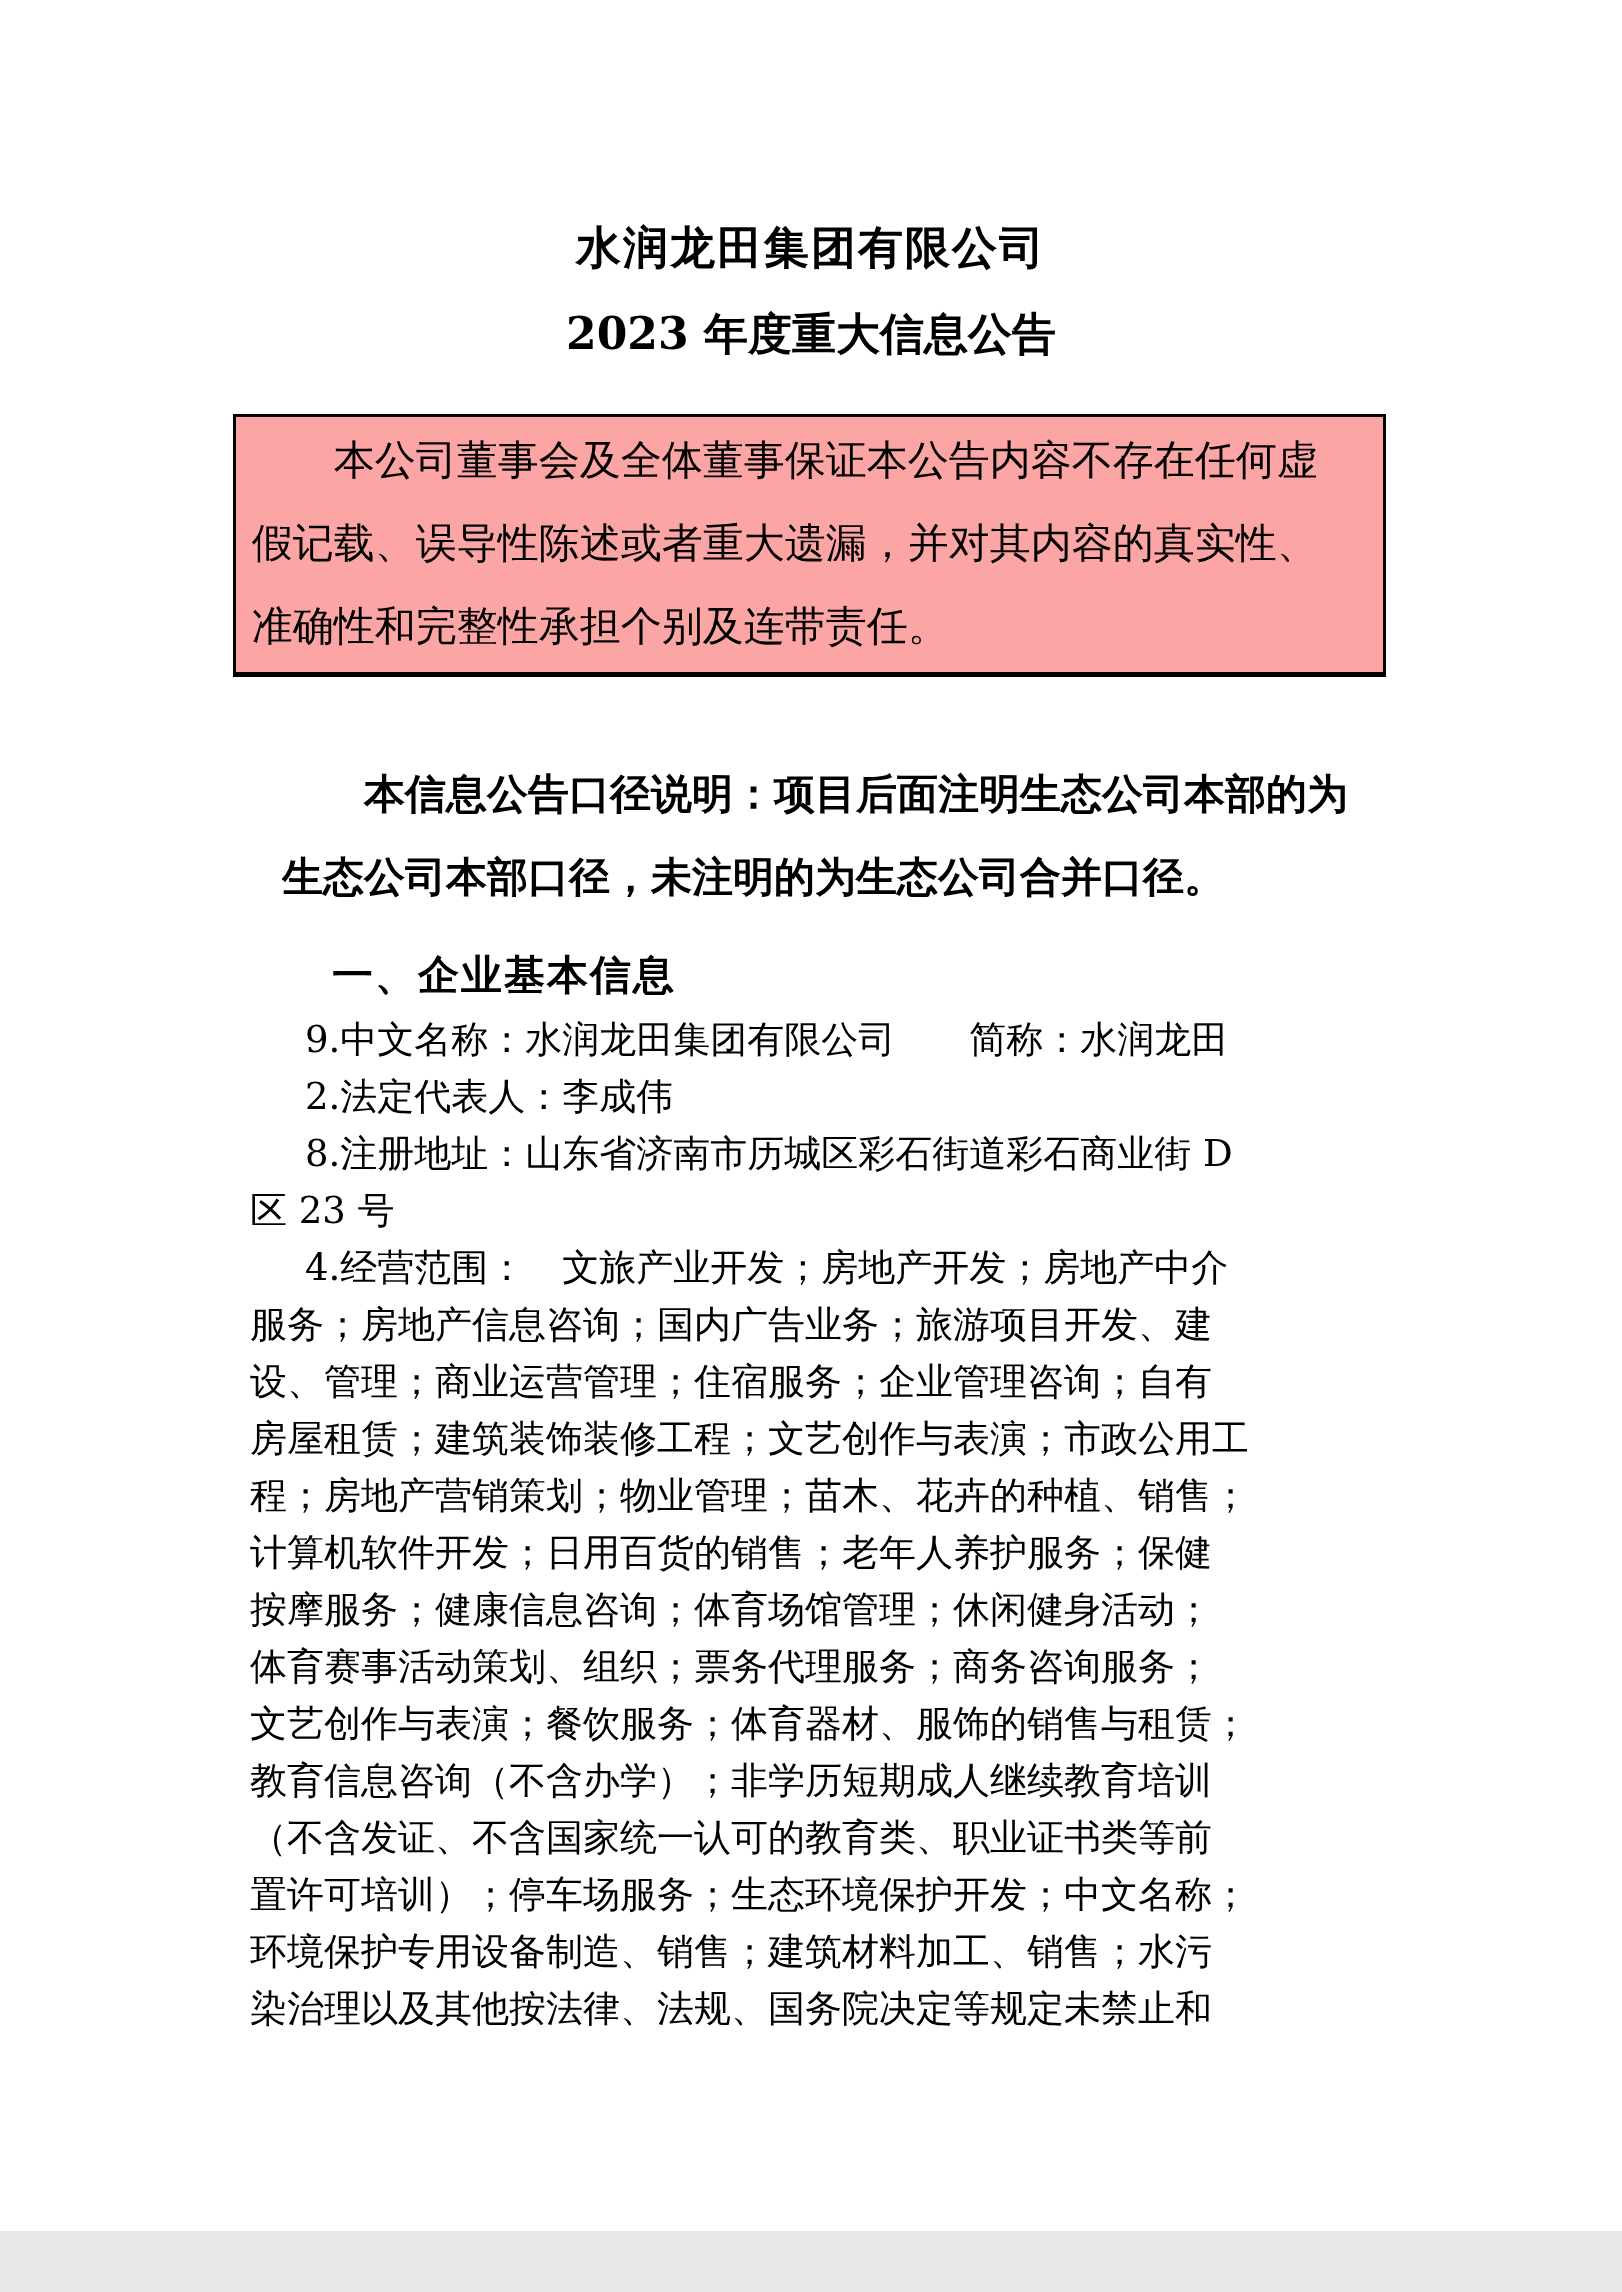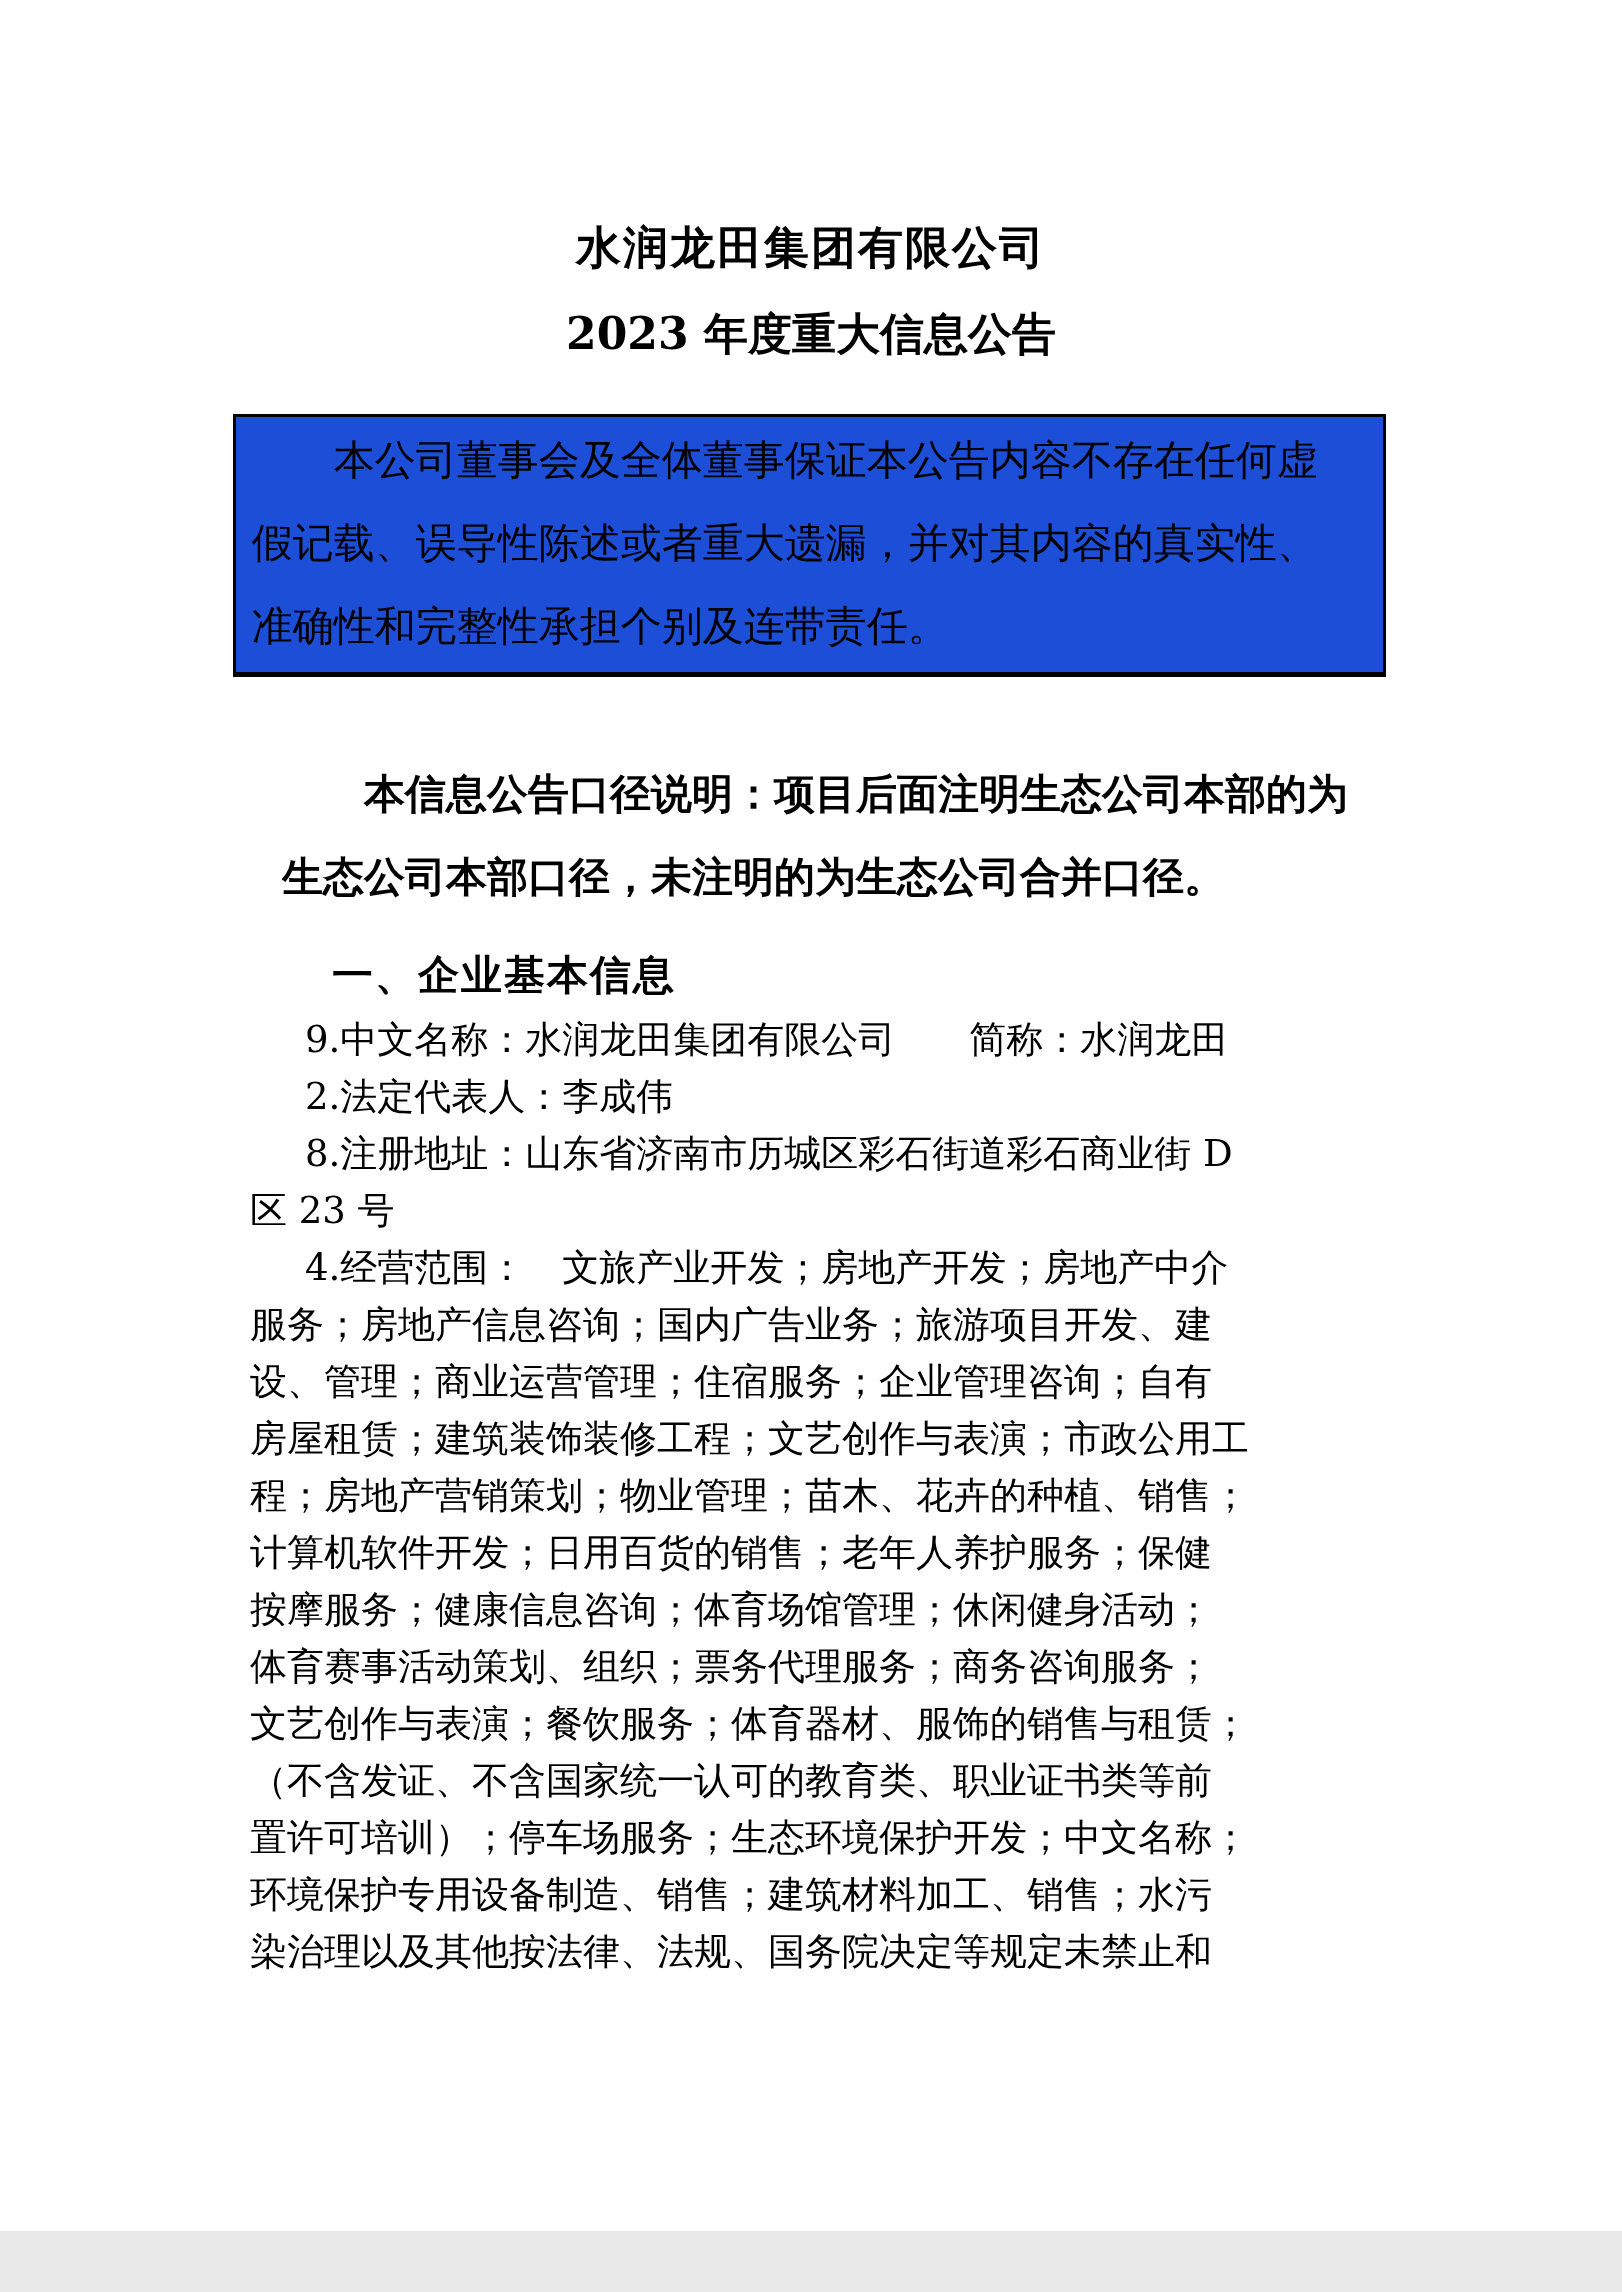--- a/index.html
+++ b/index.html
@@ -29,21 +29,21 @@
     font-weight: 700;
   }
   .disclaimer-box {
     box-sizing: border-box;
     margin-left: 233px;
     margin-top: 55px;
     width: 1153px;
     border: 3.9px solid #000000;
     border-bottom-width: 5.9px;
     padding: 2px 15.7px 3.9px 15.7px;
-    background: #1d4ed8;
+    background: #fca5a5;
   }
   .box-line {
     font-size: 41px;
     line-height: 83px;
     white-space: nowrap;
     overflow: hidden;
   }
   .box-line.first { text-indent: 82px; }
   .caliber-note {
     margin-left: 250px;
@@ -110,20 +110,21 @@
     <div class="body-line">区 23 号</div>
     <div class="body-line indent">4.经营范围：　文旅产业开发；房地产开发；房地产中介</div>
     <div class="body-line">服务；房地产信息咨询；国内广告业务；旅游项目开发、建</div>
     <div class="body-line">设、管理；商业运营管理；住宿服务；企业管理咨询；自有</div>
     <div class="body-line">房屋租赁；建筑装饰装修工程；文艺创作与表演；市政公用工</div>
     <div class="body-line">程；房地产营销策划；物业管理；苗木、花卉的种植、销售；</div>
     <div class="body-line">计算机软件开发；日用百货的销售；老年人养护服务；保健</div>
     <div class="body-line">按摩服务；健康信息咨询；体育场馆管理；休闲健身活动；</div>
     <div class="body-line">体育赛事活动策划、组织；票务代理服务；商务咨询服务；</div>
     <div class="body-line">文艺创作与表演；餐饮服务；体育器材、服饰的销售与租赁；</div>
+    <div class="body-line">教育信息咨询（不含办学）；非学历短期成人继续教育培训</div>
     <div class="body-line">（不含发证、不含国家统一认可的教育类、职业证书类等前</div>
     <div class="body-line">置许可培训）；停车场服务；生态环境保护开发；中文名称；</div>
     <div class="body-line">环境保护专用设备制造、销售；建筑材料加工、销售；水污</div>
     <div class="body-line">染治理以及其他按法律、法规、国务院决定等规定未禁止和</div>
   </div>
 
 </div>
 
 
 </body></html>

